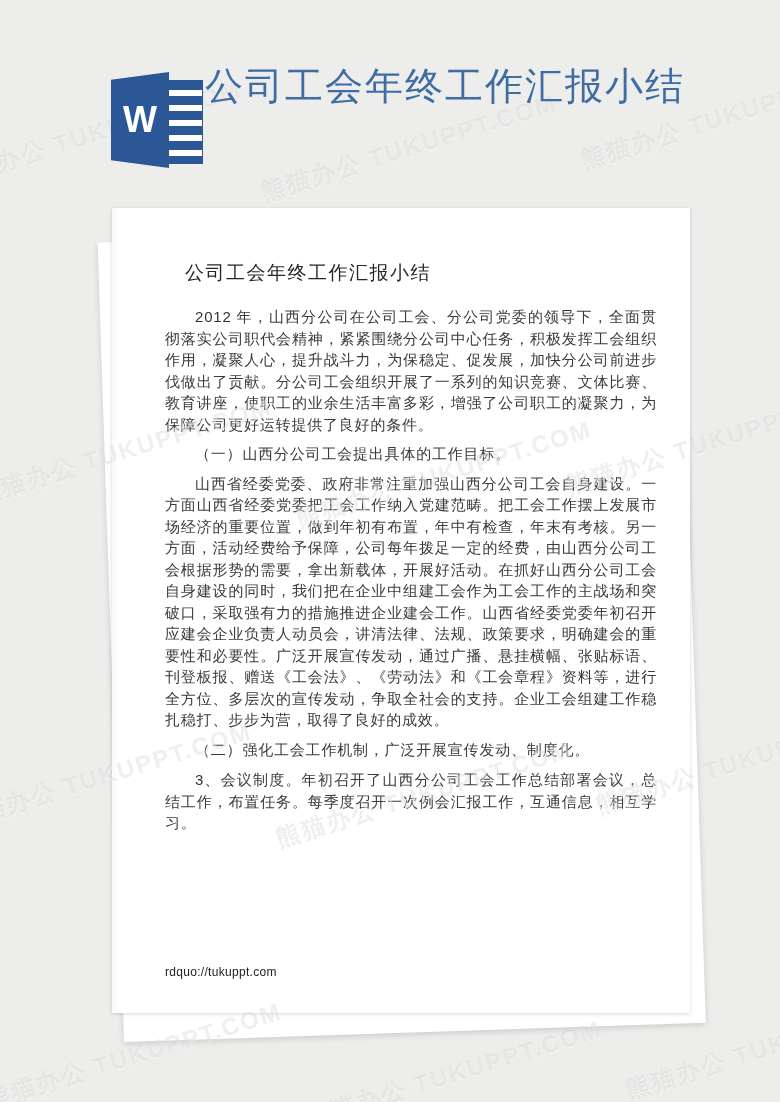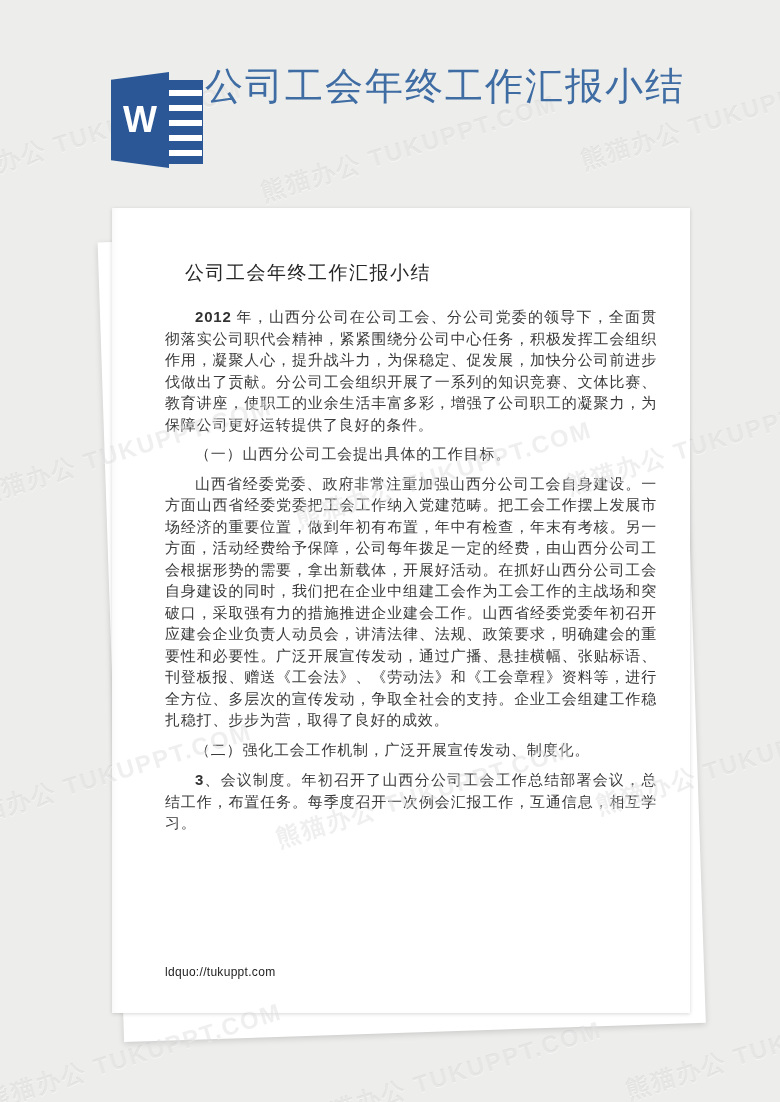--- a/index.html
+++ b/index.html
@@ -65,21 +65,21 @@
     margin:0 0 20px 20px; font-weight:400;
   }
   .doc-p {
     font-family:"Liberation Serif","DejaVu Serif",serif;
     font-size:15px; line-height:21.5px; letter-spacing:0.8px;
     color:#3a3a3a; text-align:justify; text-indent:2em;
     margin-bottom:8px;
   }
   .doc-p b {
     font-family:"Liberation Sans","DejaVu Sans",sans-serif;
-    font-weight:bold; color:#333333;
+    font-weight:normal; color:#333333;
   }
   .doc-footer {
     position:absolute; left:53px; bottom:34px;
     font-size:12px; color:#222222; letter-spacing:0.3px;
     font-family:"Liberation Sans",sans-serif;
   }
 
   
   .wm-layer { position:absolute; left:0; top:0; width:780px; height:1102px;
     z-index:3; pointer-events:none; }
@@ -109,21 +109,21 @@
 
 <div class="doc-page">
   <h1 class="doc-title">公司工会年终工作汇报小结</h1>
   <div id="doc-body">
       <p class="doc-p"><b>2012</b> 年，山西分公司在公司工会、分公司党委的领导下，全面贯彻落实公司职代会精神，紧紧围绕分公司中心任务，积极发挥工会组织作用，凝聚人心，提升战斗力，为保稳定、促发展，加快分公司前进步伐做出了贡献。分公司工会组织开展了一系列的知识竞赛、文体比赛、教育讲座，使职工的业余生活丰富多彩，增强了公司职工的凝聚力，为保障公司更好运转提供了良好的条件。</p>
       <p class="doc-p">（一）山西分公司工会提出具体的工作目标。</p>
       <p class="doc-p">山西省经委党委、政府非常注重加强山西分公司工会自身建设。一方面山西省经委党委把工会工作纳入党建范畴。把工会工作摆上发展市场经济的重要位置，做到年初有布置，年中有检查，年末有考核。另一方面，活动经费给予保障，公司每年拨足一定的经费，由山西分公司工会根据形势的需要，拿出新载体，开展好活动。在抓好山西分公司工会自身建设的同时，我们把在企业中组建工会作为工会工作的主战场和突破口，采取强有力的措施推进企业建会工作。山西省经委党委年初召开应建会企业负责人动员会，讲清法律、法规、政策要求，明确建会的重要性和必要性。广泛开展宣传发动，通过广播、悬挂横幅、张贴标语、刊登板报、赠送《工会法》、《劳动法》和《工会章程》资料等，进行全方位、多层次的宣传发动，争取全社会的支持。企业工会组建工作稳扎稳打、步步为营，取得了良好的成效。</p>
       <p class="doc-p">（二）强化工会工作机制，广泛开展宣传发动、制度化。</p>
       <p class="doc-p"><b>3</b>、会议制度。年初召开了山西分公司工会工作总结部署会议，总结工作，布置任务。每季度召开一次例会汇报工作，互通信息，相互学习。</p>
     </div>
-  <div class="doc-footer">ldquo://tukuppt.com</div>
+  <div class="doc-footer">rdquo://tukuppt.com</div>
 </div>
 
 <div class="wm-layer" id="wm-layer">
     <span class="wm" style="left: -60px; top: 118px;">熊猫办公 TUKUPPT.COM</span>
     <span class="wm" style="left: 255px; top: 132px;">熊猫办公 TUKUPPT.COM</span>
     <span class="wm" style="left: 575px; top: 100px;">熊猫办公 TUKUPPT.COM</span>
     <span class="wm" style="left: -30px; top: 435px;">熊猫办公 TUKUPPT.COM</span>
     <span class="wm" style="left: 290px; top: 458px;">熊猫办公 TUKUPPT.COM</span>
     <span class="wm" style="left: 560px; top: 425px;">熊猫办公 TUKUPPT.COM</span>
     <span class="wm" style="left: -50px; top: 760px;">熊猫办公 TUKUPPT.COM</span>

